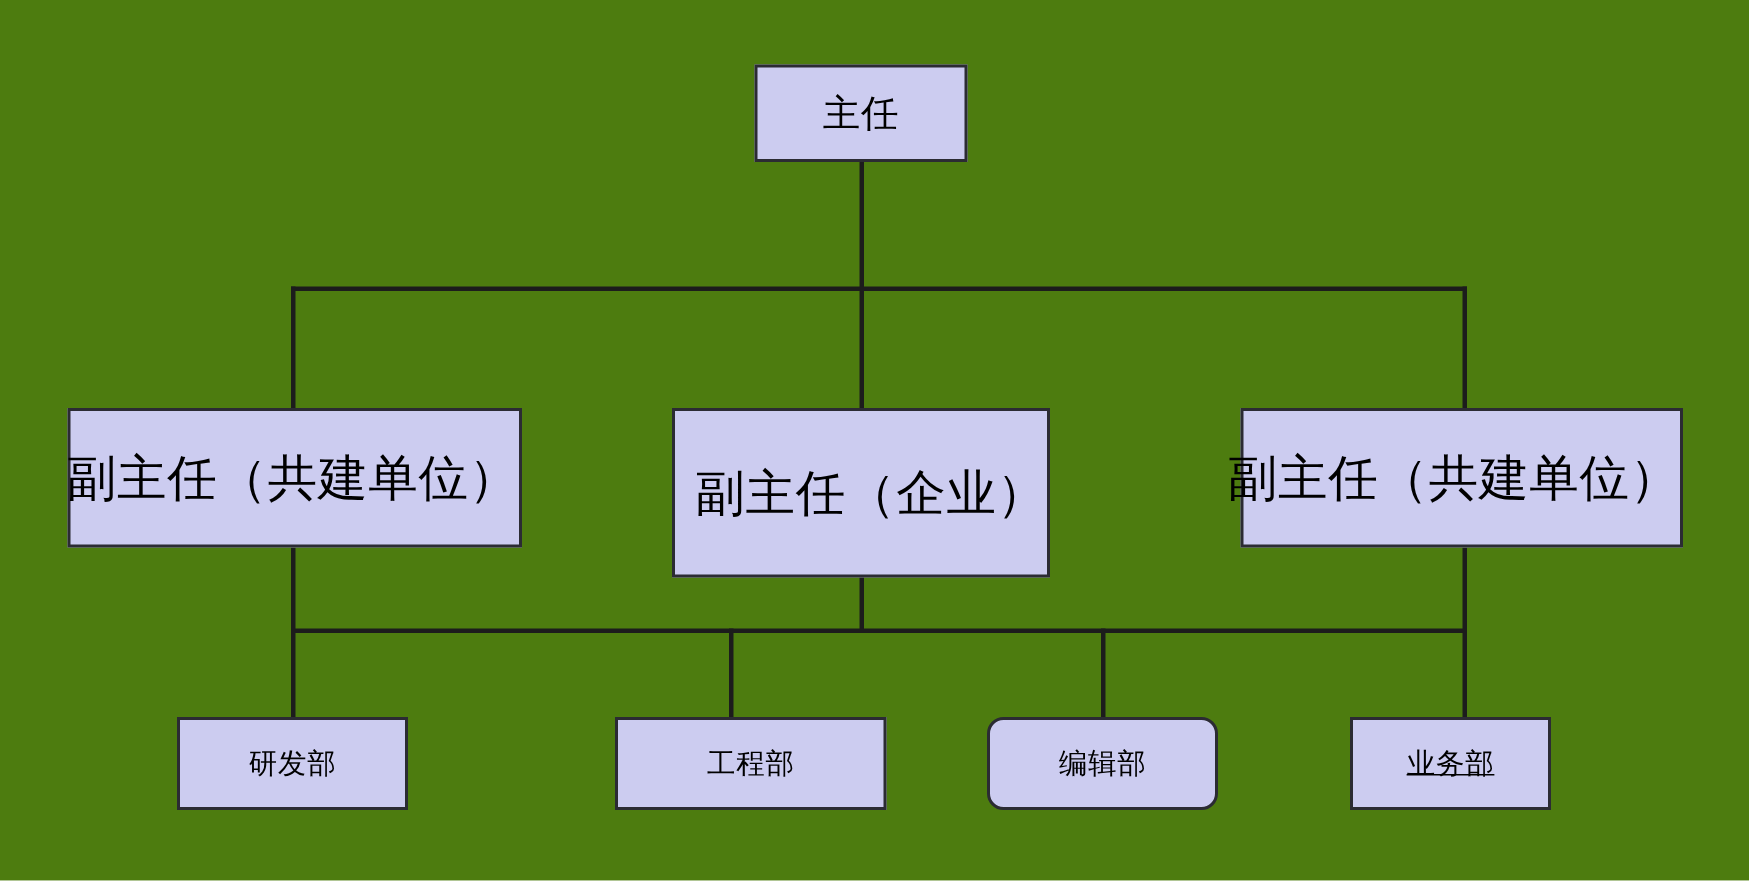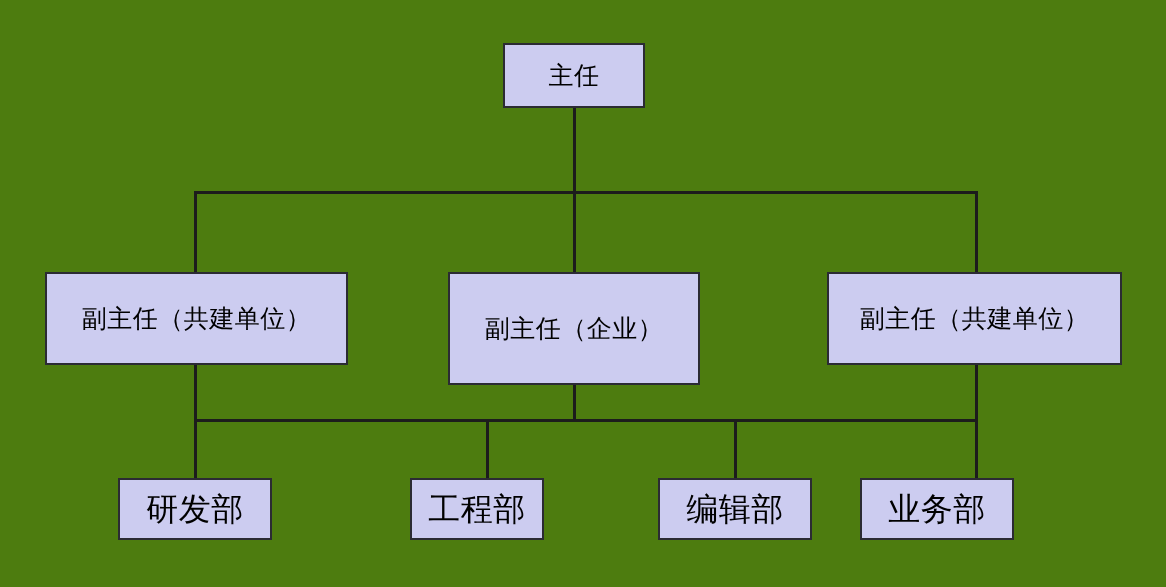--- a/index.html
+++ b/index.html
@@ -44,22 +44,22 @@
     z-index: 1;
   }
   .conn-h {
     position: absolute;
     background: #1c1c1c;
     height: 3px;
     z-index: 1;
   }
   
   .lvl-1 { font-size: 25px; }
-  .lvl-2 { font-size: 25px; }
-  .lvl-3 { font-size: 32px; }
+  .lvl-2 { font-size: 33px; justify-content: flex-end; }
+  .lvl-3 { font-size: 19px; }
 </style>
 </head>
 <body>
 
 <div id="chart-root">
 
   <div class="node-box lvl-1" style="left:503px; top:43px; width:142px; height:65px;">
     <span class="node-label">主任</span>
   </div>
 
@@ -92,25 +92,25 @@
   <div class="conn-h" style="left:194px; top:419px; width:784px;"></div>
 
   <div class="conn-v" style="left:486px; top:419px; height:60px;"></div>
 
   <div class="conn-v" style="left:734px; top:419px; height:60px;"></div>
 
   <div class="node-box lvl-3" style="left:118px; top:478px; width:154px; height:62px;">
     <span class="node-label">研发部</span>
   </div>
 
-  <div class="node-box lvl-3" style="left:410px; top:478px; width:134px; height:62px;">
+  <div class="node-box lvl-3" style="left:410px; top:478px; width:181px; height:62px;">
     <span class="node-label">工程部</span>
   </div>
 
-  <div class="node-box lvl-3" style="left:658px; top:478px; width:154px; height:62px;">
+  <div class="node-box lvl-3" style="left:658px; top:478px; width:154px; height:62px;border-radius:11px;">
     <span class="node-label">编辑部</span>
   </div>
 
-  <div class="node-box lvl-3" style="left:860px; top:478px; width:154px; height:62px;">
+  <div class="node-box lvl-3" style="left:900px; top:478px; width:134px; height:62px;text-decoration:underline;">
     <span class="node-label">业务部</span>
   </div>
 
 </div>
 
 </body></html>

